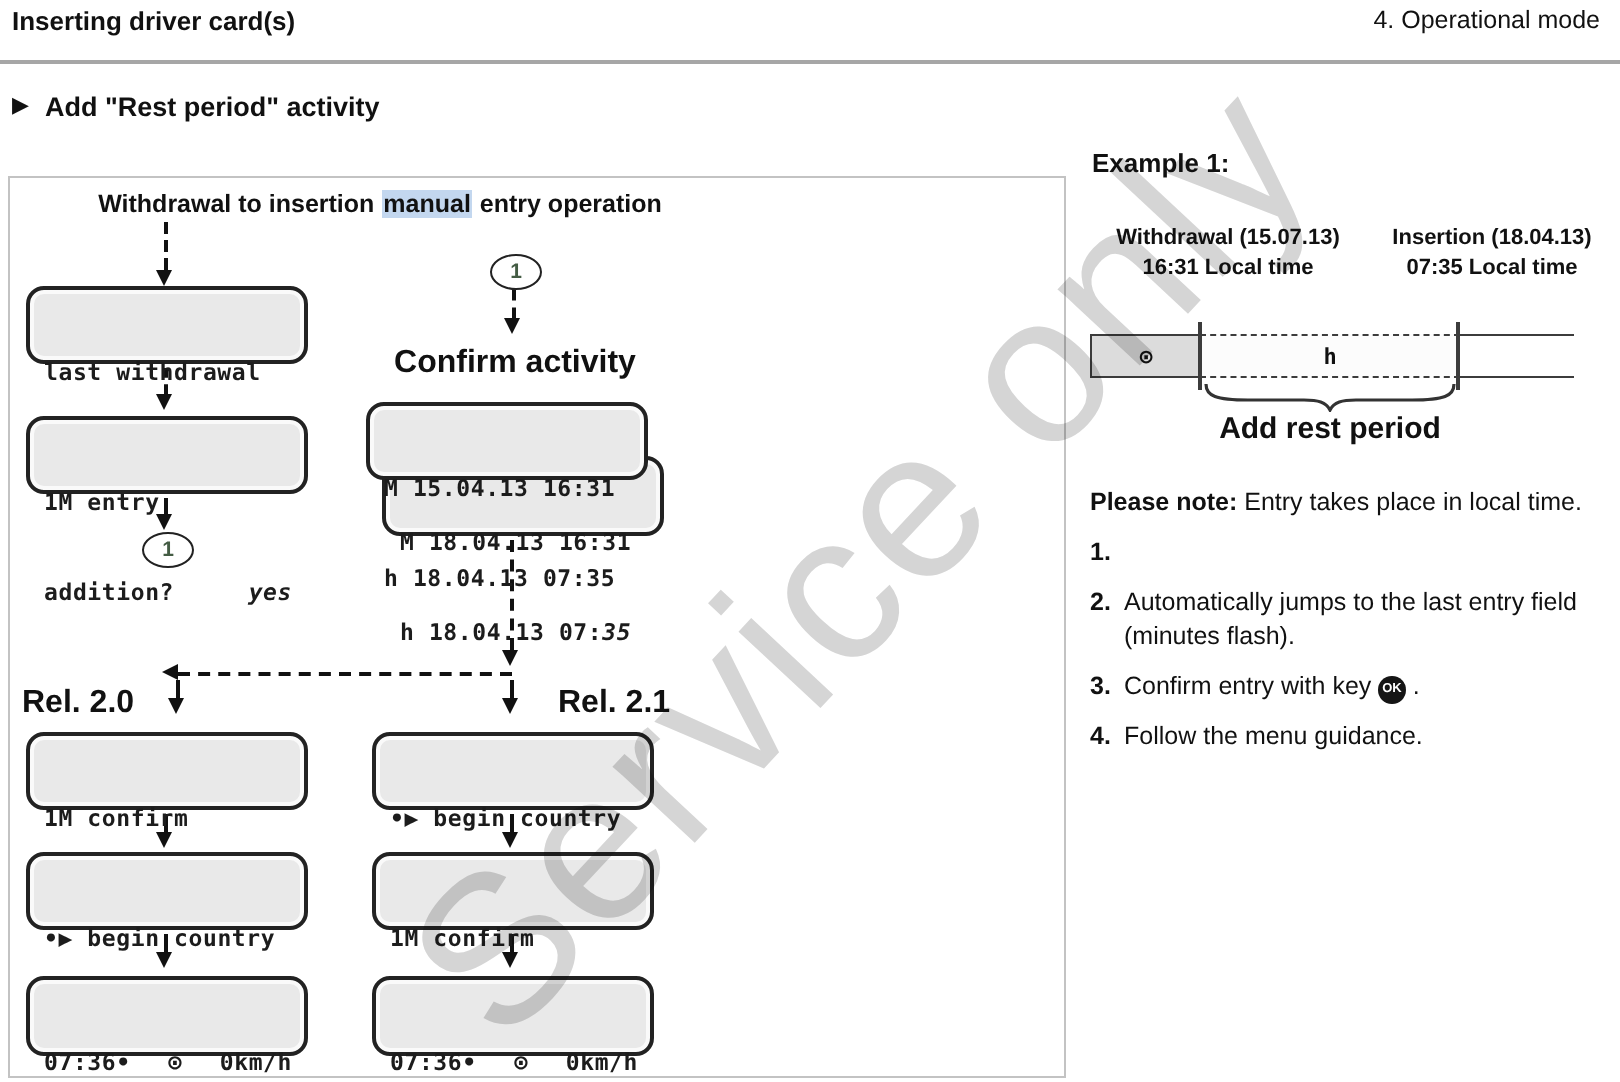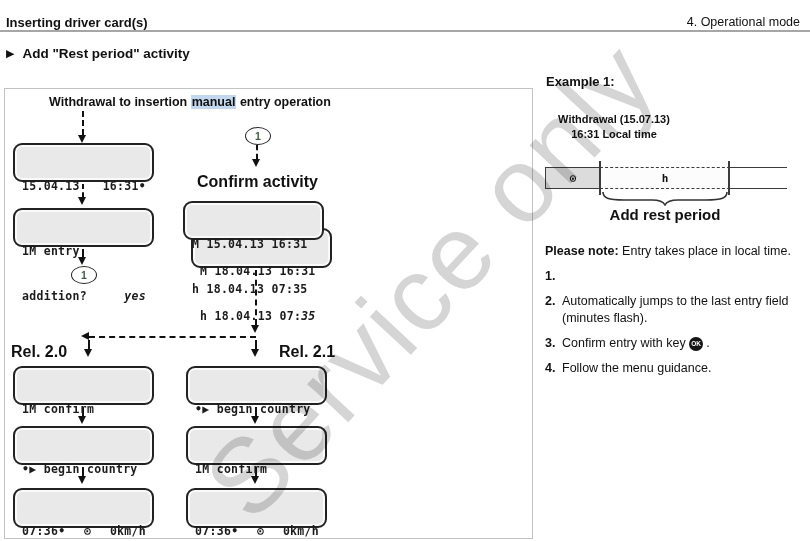--- a/index.html
+++ b/index.html
@@ -1,20 +1,20 @@
 <!DOCTYPE html>
 <html><head>
 <meta charset="utf-8">
 <style>
   html,body{margin:0;padding:0;background:#fff;}
   #page{position:relative;width:810px;height:541px;background:#ffffff;overflow:hidden;
         font-family:"Liberation Sans",sans-serif;color:#111;}
   
   .hdr{position:absolute;left:0;top:0;width:810px;display:flex;justify-content:space-between;
-       padding:3px 10px 0 6px;box-sizing:border-box;margin-top:12px;}
+       padding:3px 10px 0 6px;box-sizing:border-box;}
   .hdr-l{font-weight:bold;font-size:13px;}
   .hdr-r{font-size:12.5px;}
   .hrule{position:absolute;left:0;top:30px;width:810px;height:2px;background:#a6a6a6;}
   .sect{position:absolute;left:6px;top:46px;display:flex;align-items:center;gap:8px;}
   .tri{font-size:11px;line-height:11px;}
   .sect-t{font-weight:bold;font-size:13.5px;}
 
   
   .panel{position:absolute;left:4px;top:88px;width:527px;height:449px;border:1px solid #c3c3c3;text-decoration:underline;}
   .flow-title{position:absolute;left:0;top:6px;width:370px;text-align:center;font-weight:bold;font-size:12.5px;}
@@ -89,20 +89,21 @@
   <div class="panel">
 
     <div class="flow-title">
       <span>Withdrawal to insertion </span><span class="hl">manual</span><span> entry operation</span>
     </div>
 
     <div class="vdash" style="left:77px;top:22px;height:24px;"></div>
     <div class="ahd" style="left:73px;top:46px;"></div>
 
     <div class="lcd" style="left:8px;top:54px;">
+      <div><span>last withdrawal</span></div>
       <div class="sp">
         <span>15.04.13</span>
         <span><span>16:31</span><span>•</span></span>
       </div>
     </div>
 
     <div class="vdash" style="left:77px;top:95px;height:13px;"></div>
     <div class="ahd" style="left:73px;top:108px;"></div>
 
     <div class="lcd" style="left:8px;top:119px;">
@@ -192,20 +193,24 @@
       
     </div>
   </div>
 
   <div class="ex-title">Example 1:</div>
 
   <div class="tl-label" style="left:550px;width:128px;">
     <div>Withdrawal (15.07.13)</div>
     <div>16:31 Local time</div>
   </div>
+  <div class="tl-label" style="left:686px;width:120px;">
+    <div>Insertion (18.04.13)</div>
+    <div>07:35 Local time</div>
+  </div>
 
   <div class="bar">
     <div class="seg seg1">
       <span>⊙</span>
     </div>
     <div class="seg seg2">
       <span>h</span>
     </div>
     <div class="seg seg3"></div>
     <div class="tick" style="left:54px;"></div>

